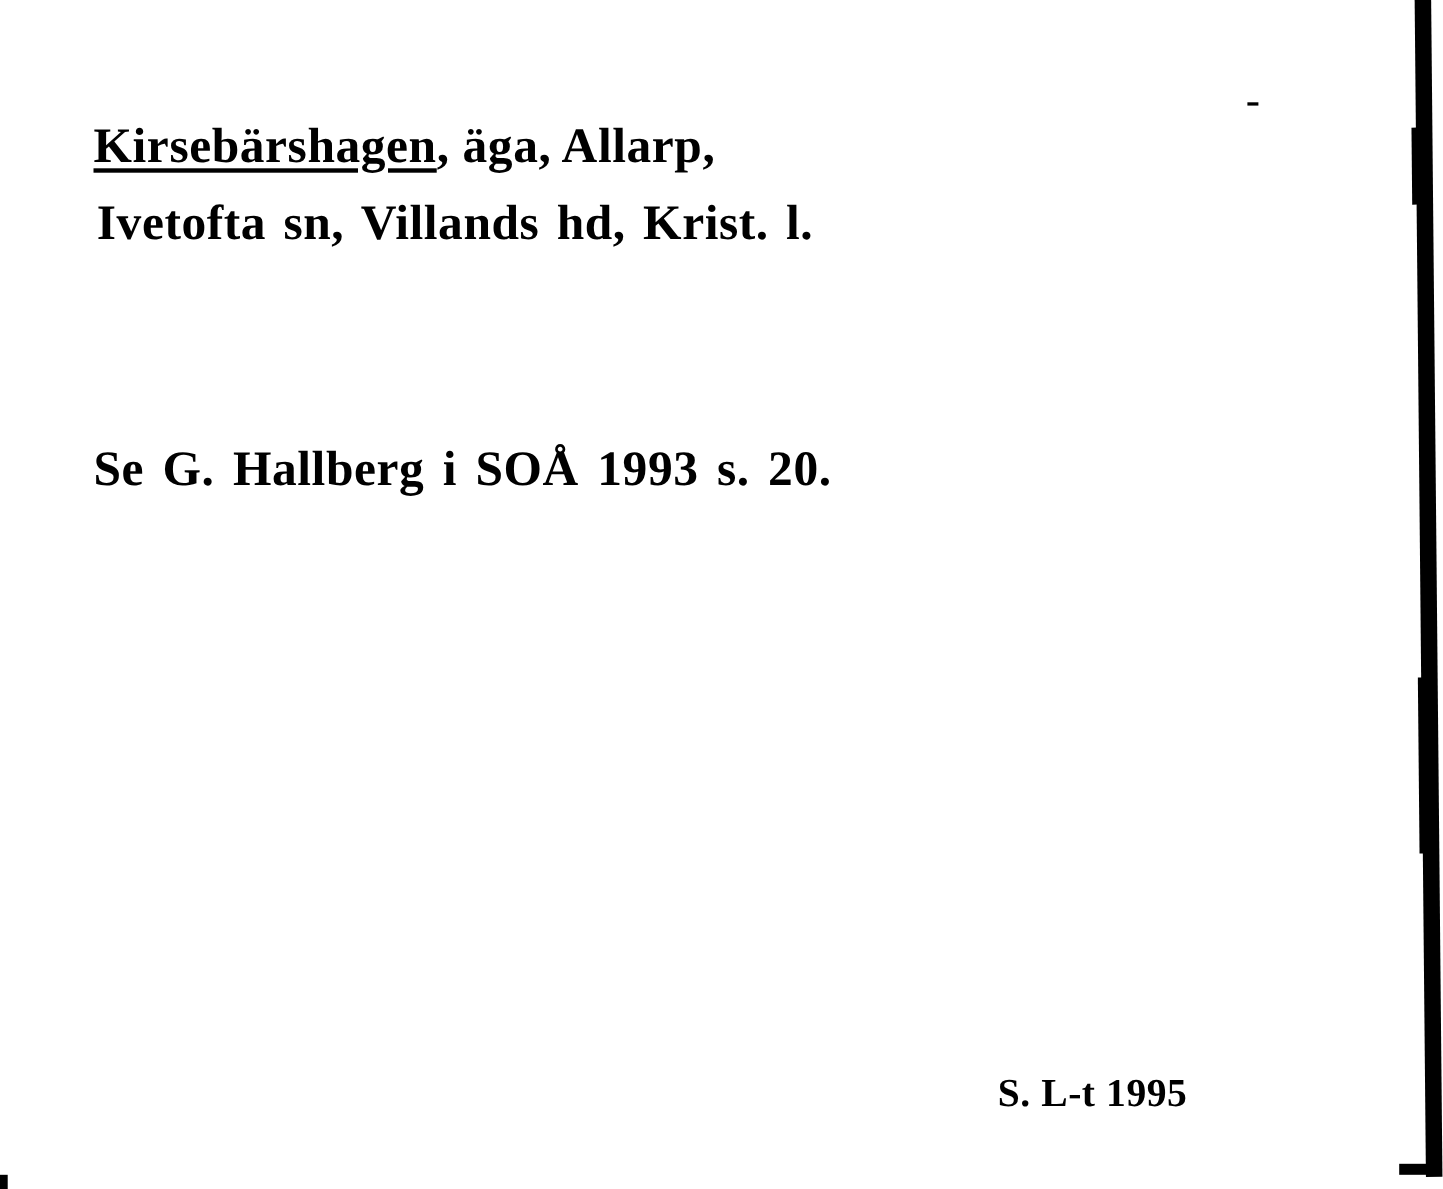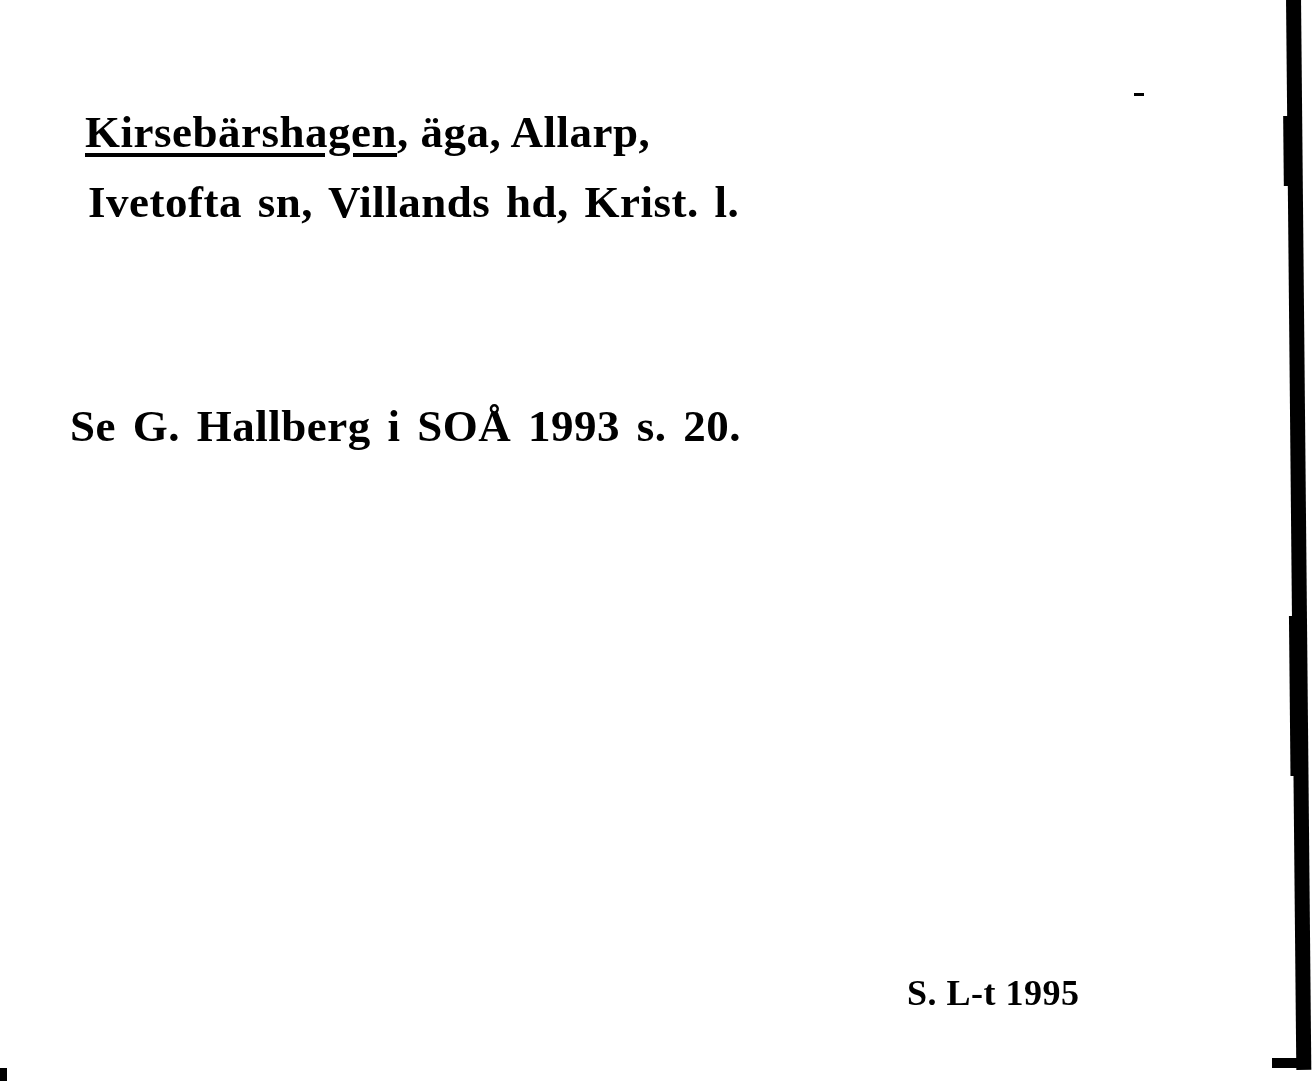--- a/index.html
+++ b/index.html
@@ -37,21 +37,21 @@
     text-decoration-thickness: 4px;
     text-underline-offset: 6px;
   }
   .location-line {
     left: 88px;
     top: 176px;
     font-size: 45px;
     word-spacing: 4px;
   }
   .reference-line {
-    left: 70px;
+    left: 85px;
     top: 400px;
     font-size: 45px;
     word-spacing: 5px;
   }
   .signature {
     left: 907px;
     top: 972px;
     font-size: 36px;
   }
   

